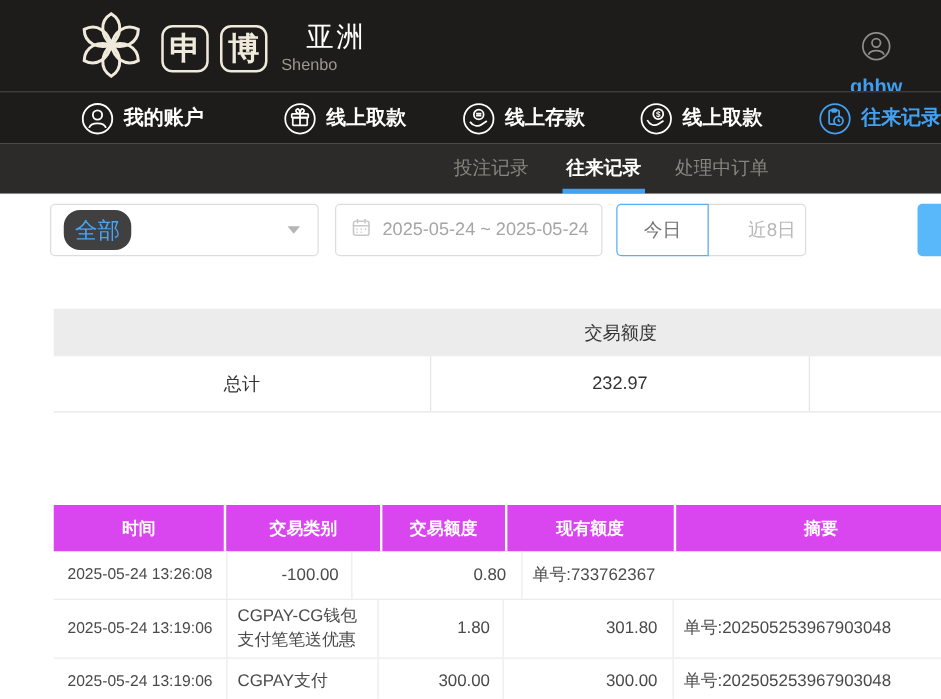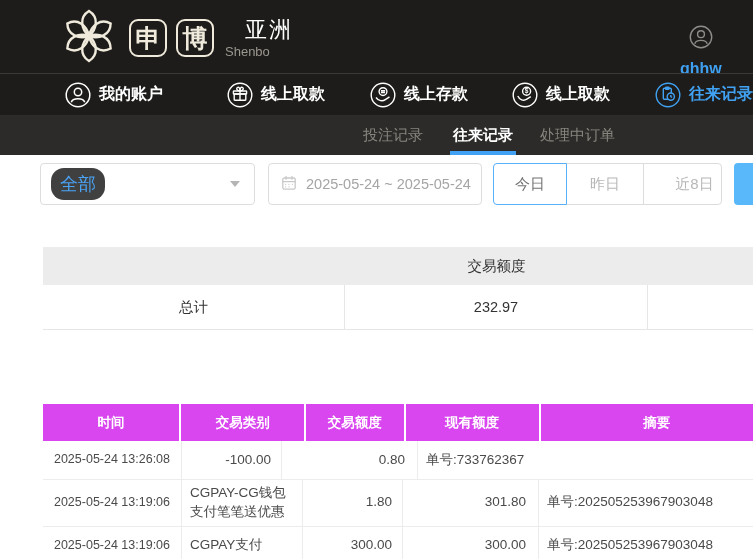--- a/index.html
+++ b/index.html
@@ -193,21 +193,20 @@
           <line x1="5" y1="1.6" x2="5" y2="4.2"></line>
           <line x1="11" y1="1.6" x2="11" y2="4.2"></line>
           <path d="M4.6 9.3 h0.01 M8 9.3 h0.01 M11.4 9.3 h0.01 M4.6 11.8 h0.01 M8 11.8 h0.01"></path>
         </svg>
       </span>
       <span>2025-05-24 ~ 2025-05-24</span>
     </div>
 
     <div class="quick-group">
       <div class="qbtn active">今日</div>
-      <div class="qbtn">昨日</div>
       <div class="qbtn">近8日</div>
     </div>
 
     <button class="search-btn"></button>
 
     <div class="summary">
       <div class="summary-header">
         <div class="shc shc0"></div>
         <div class="shc shc1">交易额度</div>
         <div class="shc shc2"></div>

